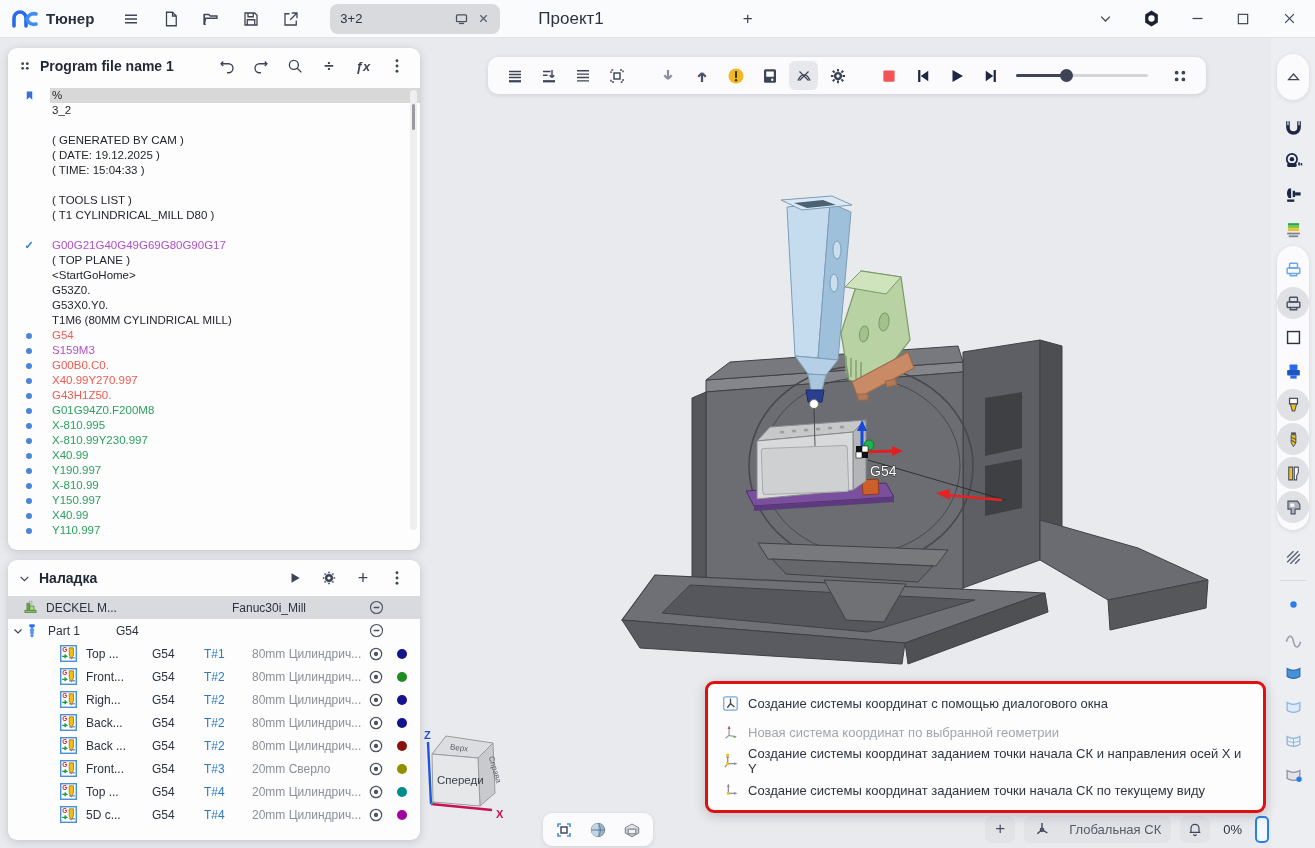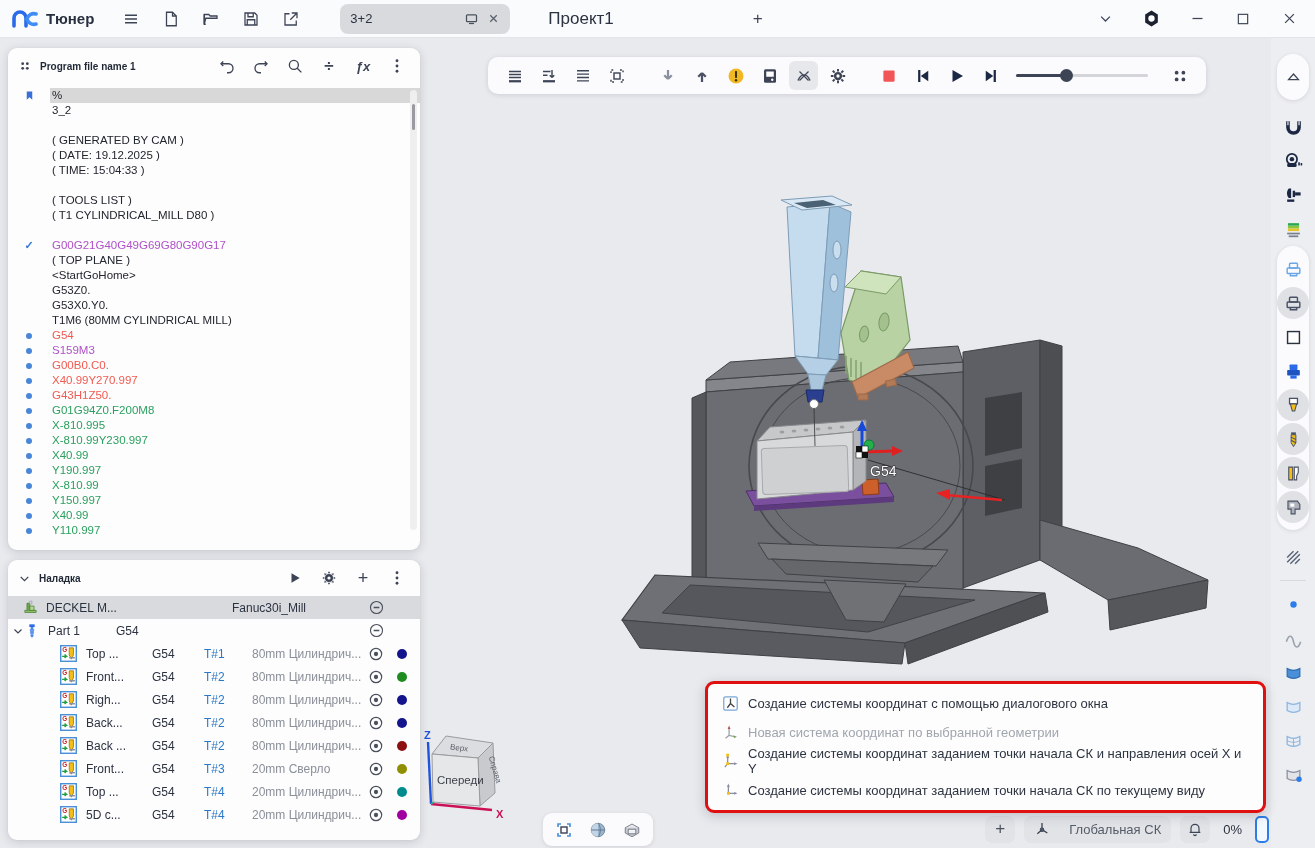--- a/index.html
+++ b/index.html
@@ -6,30 +6,30 @@
   html,body{width:1315px;height:848px;overflow:hidden}
   body{font-family:"Liberation Sans",sans-serif;background:#e9eaee;color:#2b3240;position:relative}
   svg{display:block}
   .ic{width:18px;height:18px;flex:none}
   
   .titlebar{position:absolute;left:0;top:0;width:1315px;height:38px;background:#fafbfd;border-bottom:1px solid #e3e4e8;display:flex;align-items:center;z-index:40}
   .logo{display:flex;gap:8px;padding:0 14px 0 12px}
   .logo-title{font-size:15px;font-weight:700;color:#27303f}
   .tb-btn{width:34px;height:30px;display:flex;align-items:center;justify-content:center;border-radius:6px;color:#3d4456;cursor:default}
   .tb-group{display:flex;align-items:center;gap:6px;margin-left:6px}
-  .doc-tab{margin-left:32px;width:170px;height:30px;background:#d8dade;border-radius:8px;display:flex;align-items:center;padding:0 10px;gap:8px}
+  .doc-tab{margin-left:22px;width:170px;height:30px;background:#d8dade;border-radius:8px;display:flex;align-items:center;padding:0 10px;gap:8px}
   .doc-tab .lbl{font-size:13px;color:#2b3240;flex:1}
   .proj-tab{margin-left:28px;font-size:17px;color:#2b3240;padding:0 10px}
   .tab-add{margin-left:120px;font-size:17px;color:#3d4456;width:28px;text-align:center}
   .win-ctrls{margin-left:auto;display:flex;align-items:center;gap:10px;padding-right:8px}
   .win-btn{width:36px;height:30px;display:flex;align-items:center;justify-content:center;color:#3d4456}
   
   .panel{position:absolute;background:#fdfdfe;border-radius:9px;box-shadow:0 2px 10px rgba(40,45,60,.18),0 0 0 1px #e6e7ea;z-index:30;overflow:hidden}
   .panel-hd{height:36px;display:flex;align-items:center;padding:0 10px;gap:8px}
-  .panel-title{font-size:10px;font-weight:700;color:#1f2734;flex:1;white-space:nowrap}
+  .panel-title{font-size:14px;font-weight:700;color:#1f2734;flex:1;white-space:nowrap}
   .hd-btn{width:26px;height:26px;border-radius:6px;display:flex;align-items:center;justify-content:center;color:#3d4456;font-size:15px;cursor:default}
   
   #program-panel{left:8px;top:48px;width:412px;height:502px}
   .code-area{position:relative;height:454px;overflow:hidden;padding-top:4px}
   .code-line{display:flex;align-items:center;height:15px;font-size:11.5px;line-height:15px}
   .code-gutter{width:42px;flex:none;display:flex;align-items:center;justify-content:center}
   .code-text{flex:1;white-space:nowrap;padding-left:2px}
   .code-line.sel .code-text{background:#d8d8d8}
   .c-k{color:#22262e}.c-p{color:#b050c8}.c-r{color:#f05a50}.c-g{color:#2ca05e}
   .mk-dot{width:6px;height:6px;border-radius:50%;background:#4a86d8}

